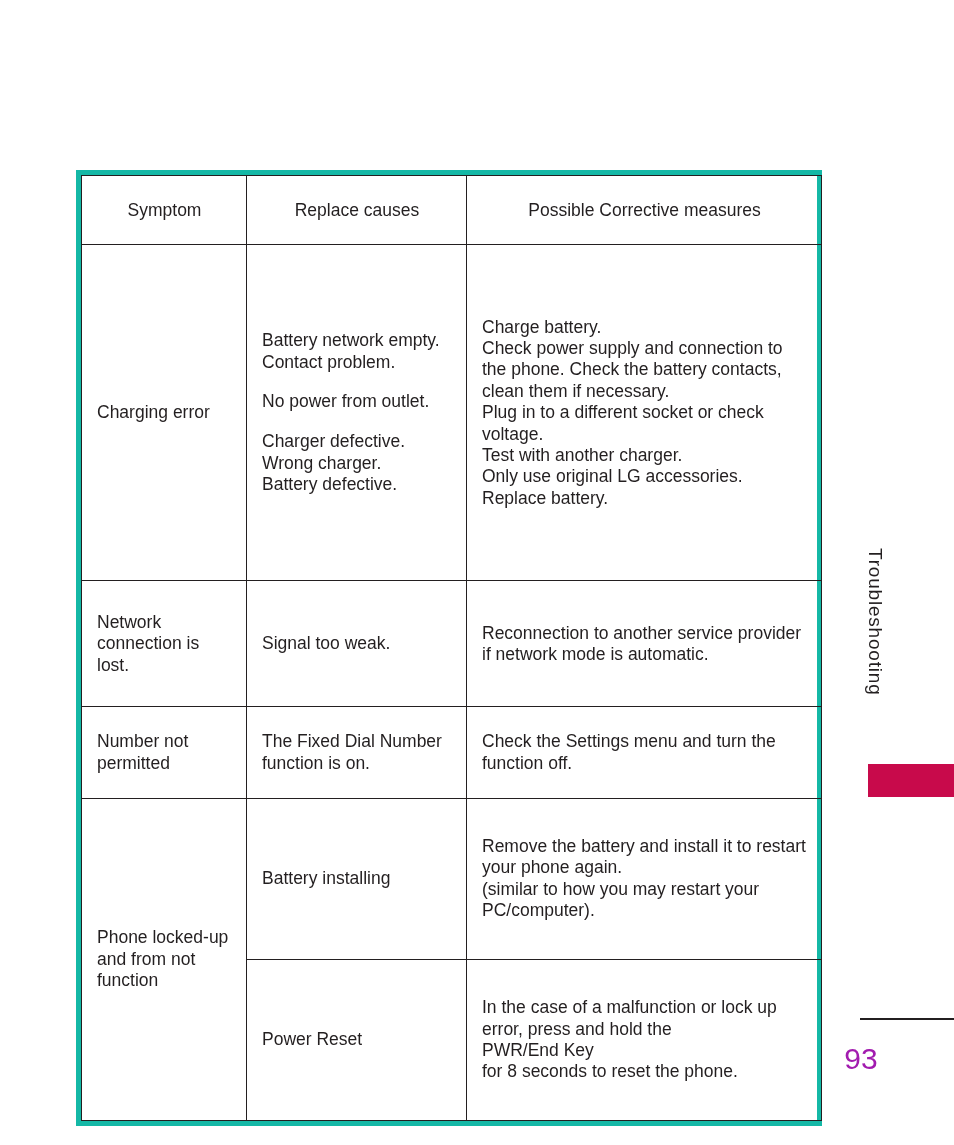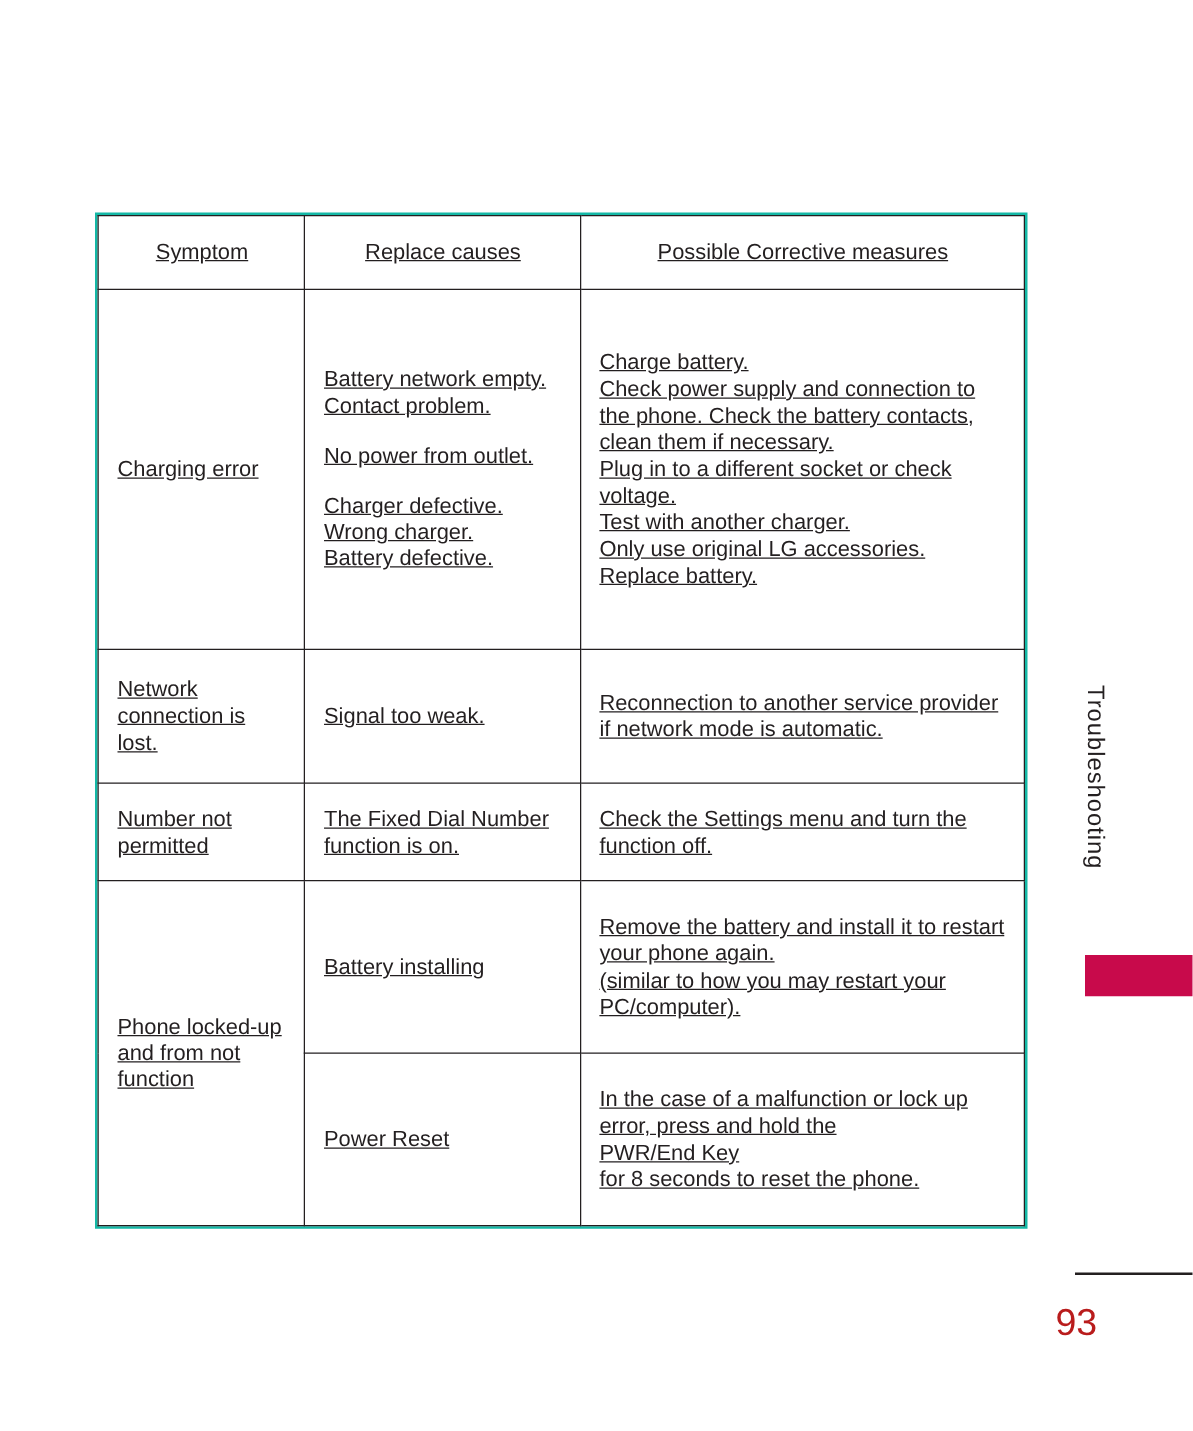--- a/index.html
+++ b/index.html
@@ -21,24 +21,23 @@
     position: absolute;
     inset: 0;
   }
 
   
   .table-wrap {
     position: absolute;
     left: 76px;
     top: 170px;
     width: 746px;
-    height: 813px;
+    height: 956px;
     box-sizing: border-box;
-    border: 2px solid #14b8a6;
-    text-decoration: underline;
+    border: 5px solid #14b8a6;
   }
 
   table.tshoot {
     width: 100%;
     height: 100%;
     border-collapse: collapse;
     table-layout: fixed;
   }
 
   table.tshoot td,
@@ -109,21 +108,21 @@
     background: #231f20;
   }
 
   .page-number {
     position: absolute;
     left: 830px;
     top: 1042px;
     width: 62px;
     text-align: center;
     font-size: 30px;
-    color: #b91c1c;
+    color: #a21caf;
   }
 </style>
 </head>
 <body>
 
 <div class="page">
 
   <div class="table-wrap">
     <table class="tshoot">
       <colgroup>

